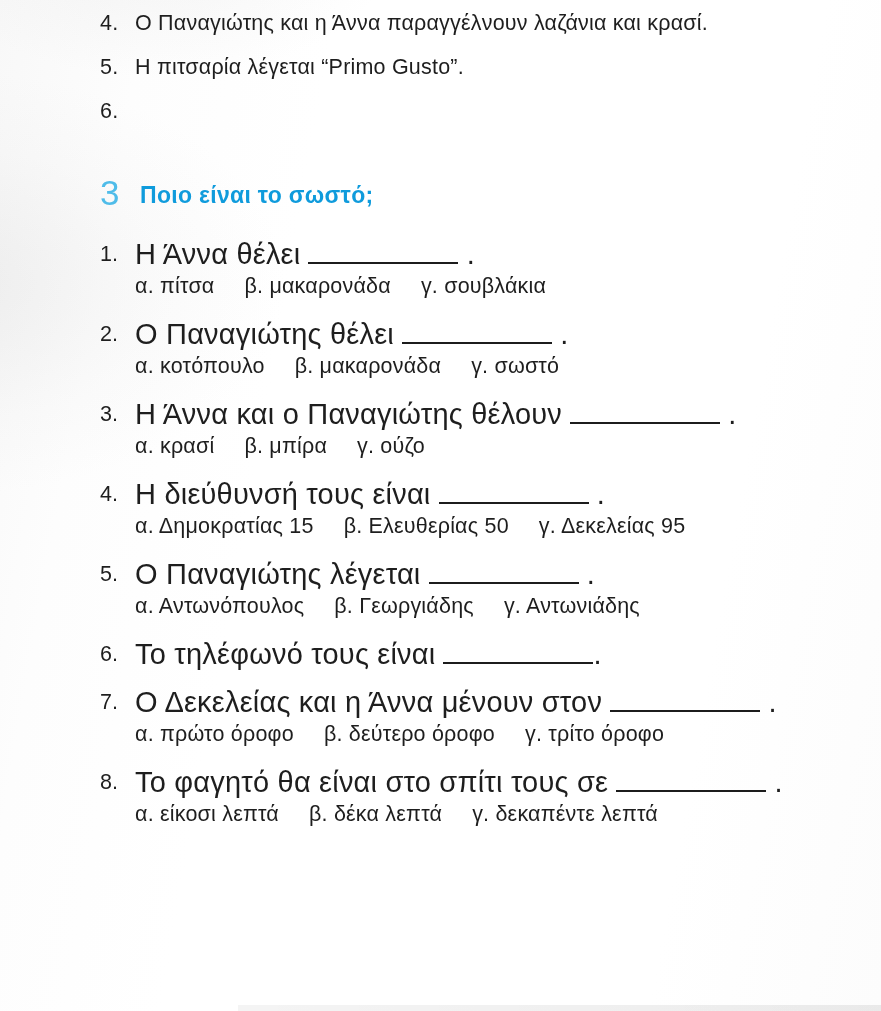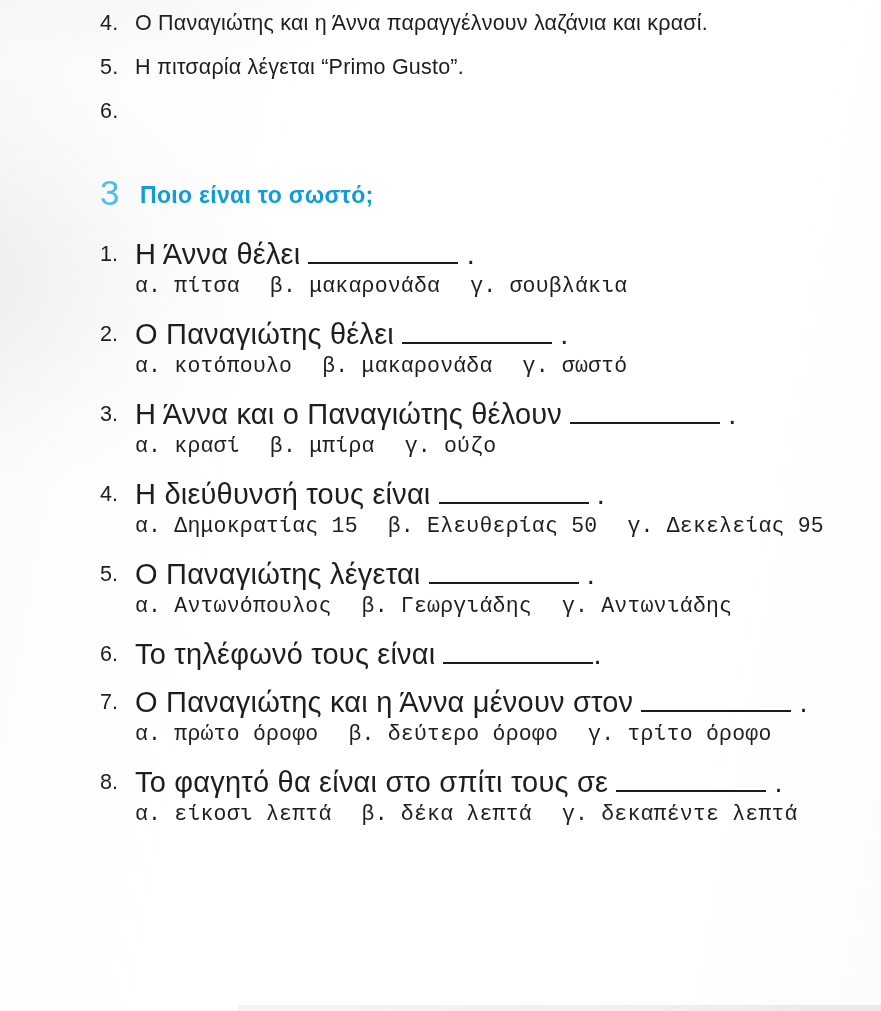--- a/index.html
+++ b/index.html
@@ -87,21 +87,20 @@
     height: 18px;
     margin-left: 8px;
     border-bottom: 2.5px solid #1c1c1c;
     vertical-align: baseline;
   }
   .tail { white-space: pre; }
   .q-options-line {
     font-size: 21.5px;
     line-height: 32px;
     letter-spacing: 0.2px;
-    font-family: Liberation Mono, monospace;
   }
   .opt { margin-right: 30px; }
   .opt:last-child { margin-right: 0; }
   
   .page-edge-shadow {
     position: absolute;
     left: 238px;
     right: 0;
     bottom: 0;
     height: 6px;
@@ -188,21 +187,21 @@
       <div class="question">
         <span class="num">6.</span>
         <div class="q-body">
           <div class="q-stem-line"><span>Το τηλέφωνό τους είναι</span><span class="blank"></span><span class="tail">.</span></div>
         </div>
       </div>
 
       <div class="question">
         <span class="num">7.</span>
         <div class="q-body">
-          <div class="q-stem-line"><span>Ο Παναγιώτης και η Άννα μένουν στον</span><span class="blank"></span><span class="tail"> .</span></div>
+          <div class="q-stem-line"><span>Ο Δεκελείας και η Άννα μένουν στον</span><span class="blank"></span><span class="tail"> .</span></div>
           <div class="q-options-line">
             <span class="opt">α. πρώτο όροφο</span><span class="opt">β. δεύτερο όροφο</span><span class="opt">γ. τρίτο όροφο</span>
           </div>
         </div>
       </div>
 
       <div class="question">
         <span class="num">8.</span>
         <div class="q-body">
           <div class="q-stem-line"><span>Το φαγητό θα είναι στο σπίτι τους σε</span><span class="blank"></span><span class="tail"> .</span></div>

